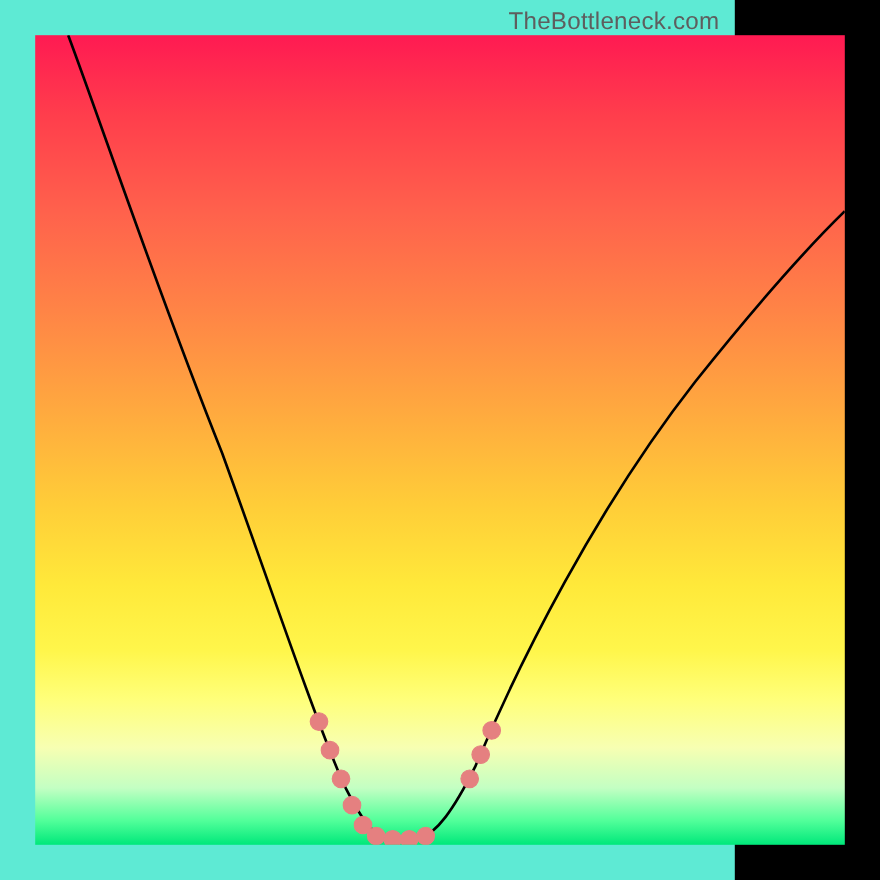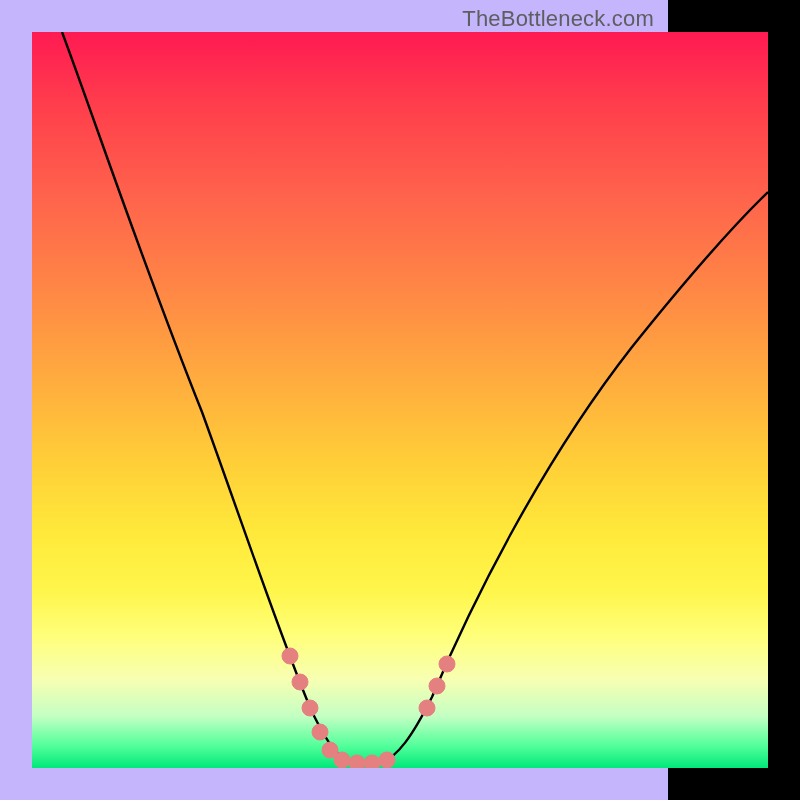--- a/index.html
+++ b/index.html
@@ -10,21 +10,21 @@
     background: #000;
     overflow: hidden;
     font-family: Arial, Helvetica, sans-serif;
   }
   .frame {
     position: absolute;
     top: 0;
     left: 0;
     width: 668px;
     height: 800px;
-    background: #c4b5fd;
+    background: #5eead4;
   }
   .plot-area {
     position: absolute;
     top: 32px;
     left: 32px;
     width: 736px;
     height: 736px;
     background: linear-gradient(
       to bottom,
       #ff1a52 0%,

